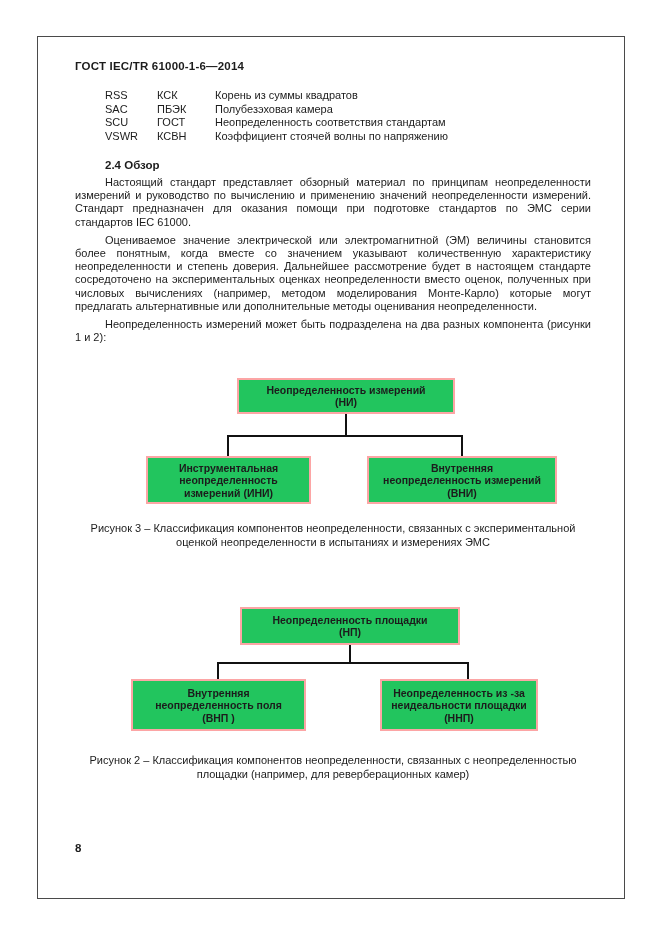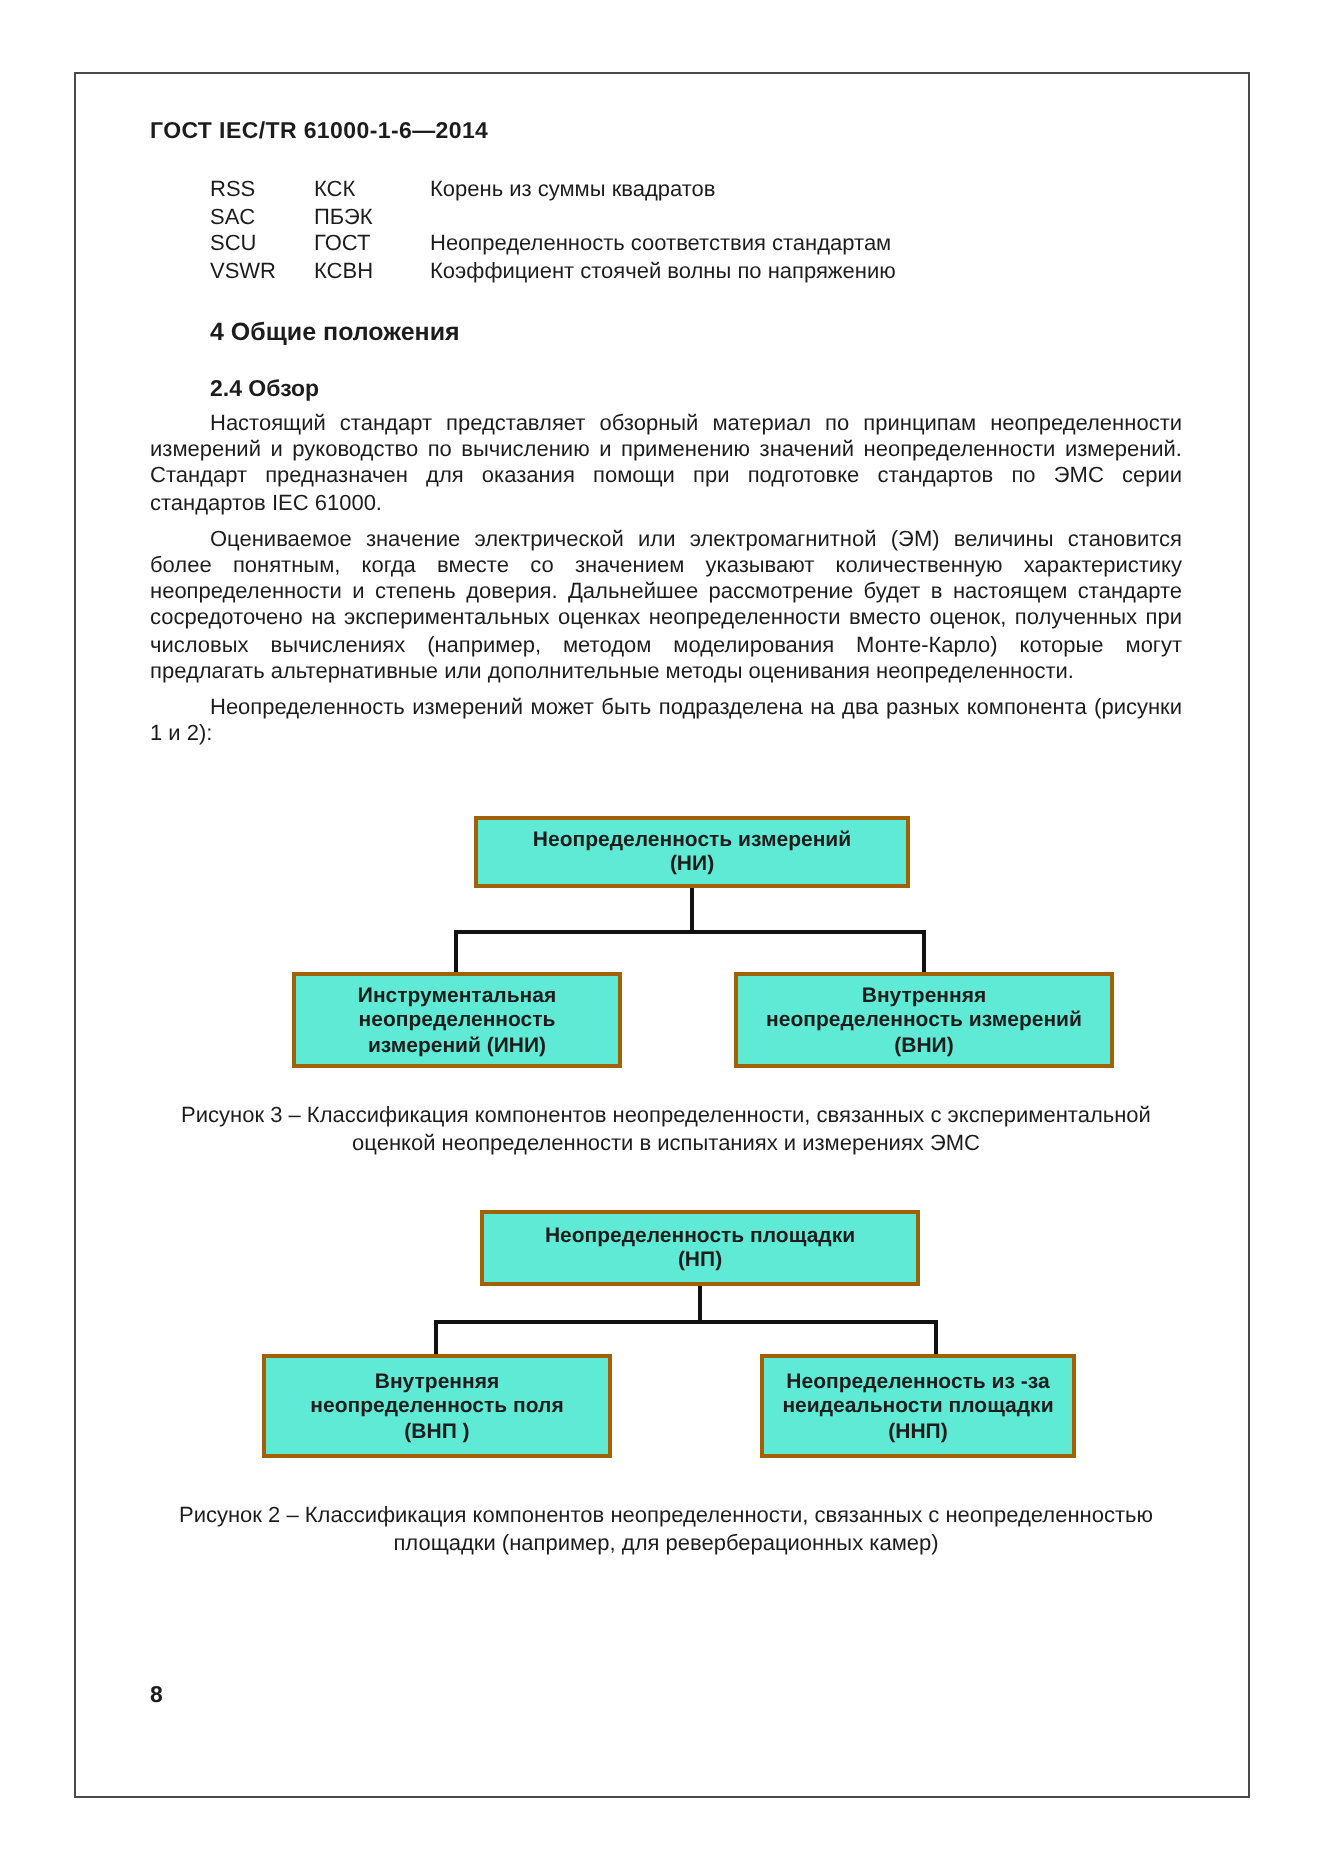--- a/index.html
+++ b/index.html
@@ -29,26 +29,26 @@
   .sub-title2 { font-size: 11.5px; font-weight: bold; margin: 8px 0 0 30px; }
 
   p.body {
     font-size: 11px; line-height: 13.2px;
     text-align: justify; text-indent: 30px;
     margin: 5px 0 0 0;
   }
 
   .figure { position: relative; width: 516px; }
   .fig1 { height: 126px; margin-top: 34px; }
-  .fig2 { height: 124px; margin-top: 26px; }
+  .fig2 { height: 124px; margin-top: 58px; }
 
   .box {
     position: absolute;
-    border: 2px solid #a16207;
-    background: #5eead4;
+    border: 2px solid #fca5a5;
+    background: #22c55e;
     display: flex; align-items: center; justify-content: center;
     text-align: center;
     font-weight: bold; font-size: 10.5px; line-height: 12.5px;
     white-space: pre-line;
     padding: 2px; box-sizing: border-box;
   }
   .line { position: absolute; background: #111; }
 
   .caption {
     font-size: 11px; line-height: 14px;
@@ -73,34 +73,34 @@
 
   <div class="abbr">
     <div class="abbr-row">
       <span>RSS</span>
       <span>КСК</span>
       <span>Корень из суммы квадратов</span>
     </div>
     <div class="abbr-row">
       <span>SAC</span>
       <span>ПБЭК</span>
+      <span>Полубезэховая камера</span>
     </div>
     <div class="abbr-row">
       <span>SCU</span>
       <span>ГОСТ</span>
       <span>Неопределенность соответствия стандартам</span>
     </div>
     <div class="abbr-row">
       <span>VSWR</span>
       <span>КСВН</span>
       <span>Коэффициент стоячей волны по напряжению</span>
     </div>
   </div>
 
-  <div class="sec-title">4 Общие положения</div>
 
   <div class="sub-title">2.4 Обзор</div>
   <p class="body">Настоящий стандарт представляет обзорный материал по принципам неопределенности измерений и руководство по вычислению и применению значений неопределенности измерений. Стандарт предназначен для оказания помощи при подготовке стандартов по ЭМС серии стандартов IEC 61000.</p>
 
   <p class="body">Оцениваемое значение электрической или электромагнитной (ЭМ) величины становится более понятным, когда вместе со значением указывают количественную характеристику неопределенности и степень доверия. Дальнейшее рассмотрение будет в настоящем стандарте сосредоточено на экспериментальных оценках неопределенности вместо оценок, полученных при числовых вычислениях (например, методом моделирования Монте-Карло) которые могут предлагать альтернативные или дополнительные методы оценивания неопределенности.</p>
   <p class="body">Неопределенность измерений может быть подразделена на два разных компонента (рисунки 1 и 2):</p>
 
   <div class="figure fig1">
     <div class="box" style="left:162px; top:0; width:218px; height:36px;">Неопределенность измерений
 (НИ)</div>

